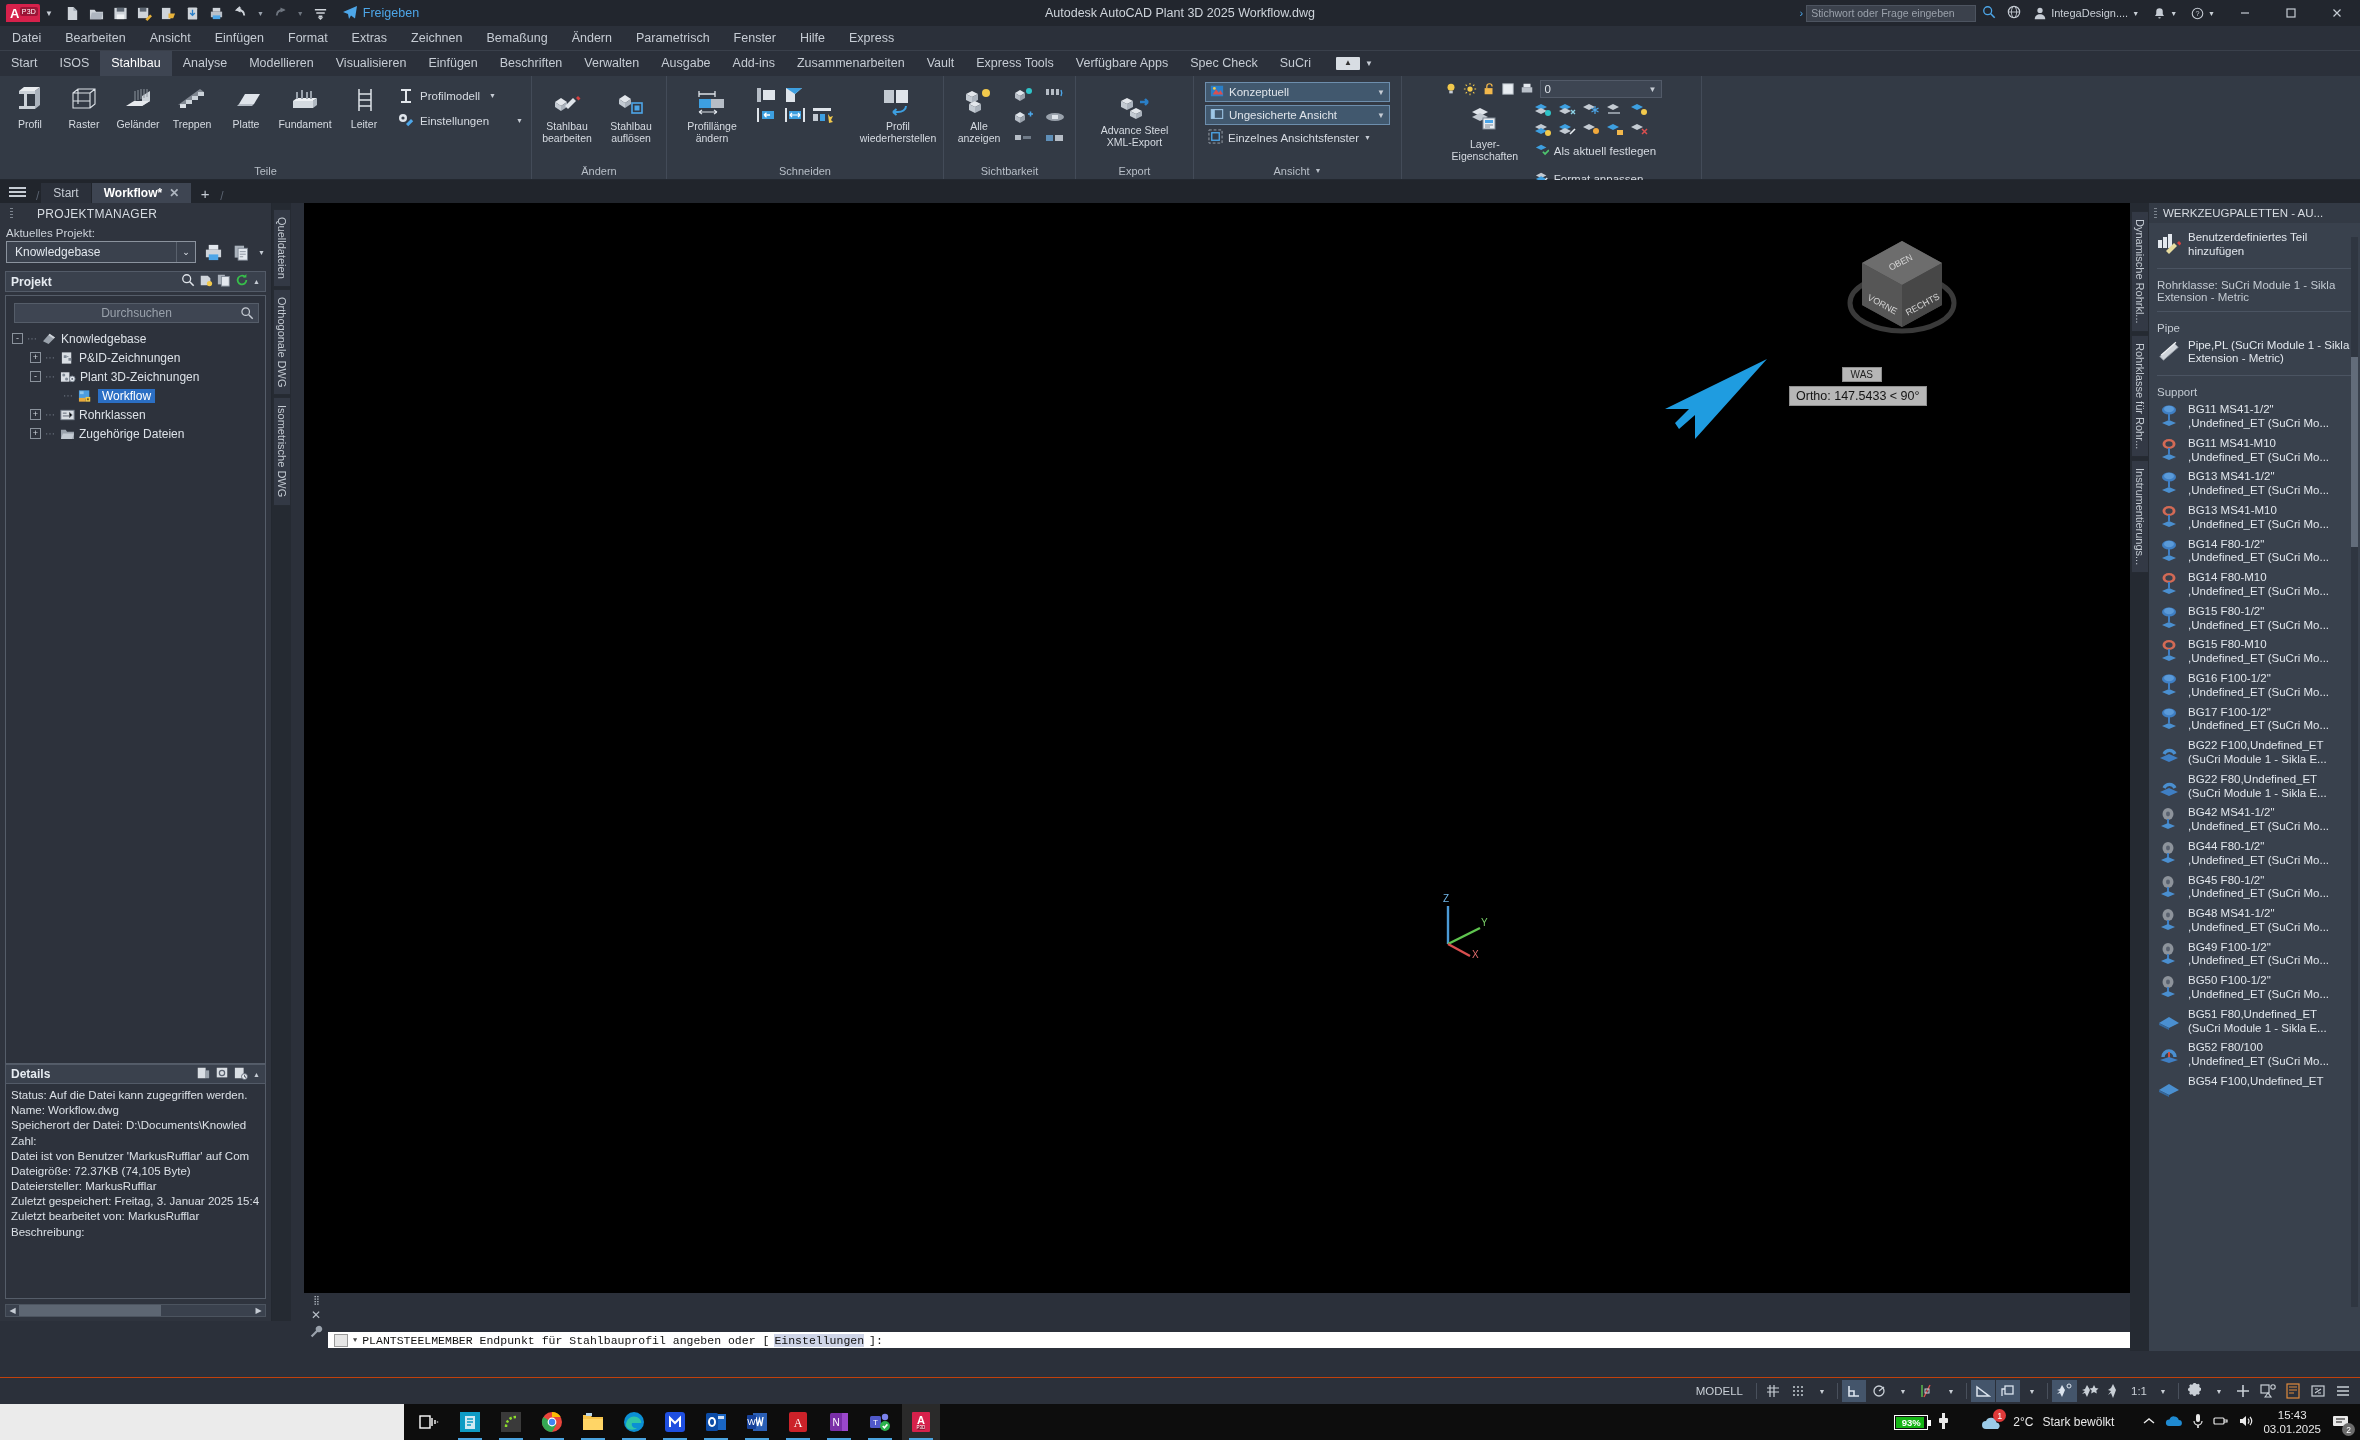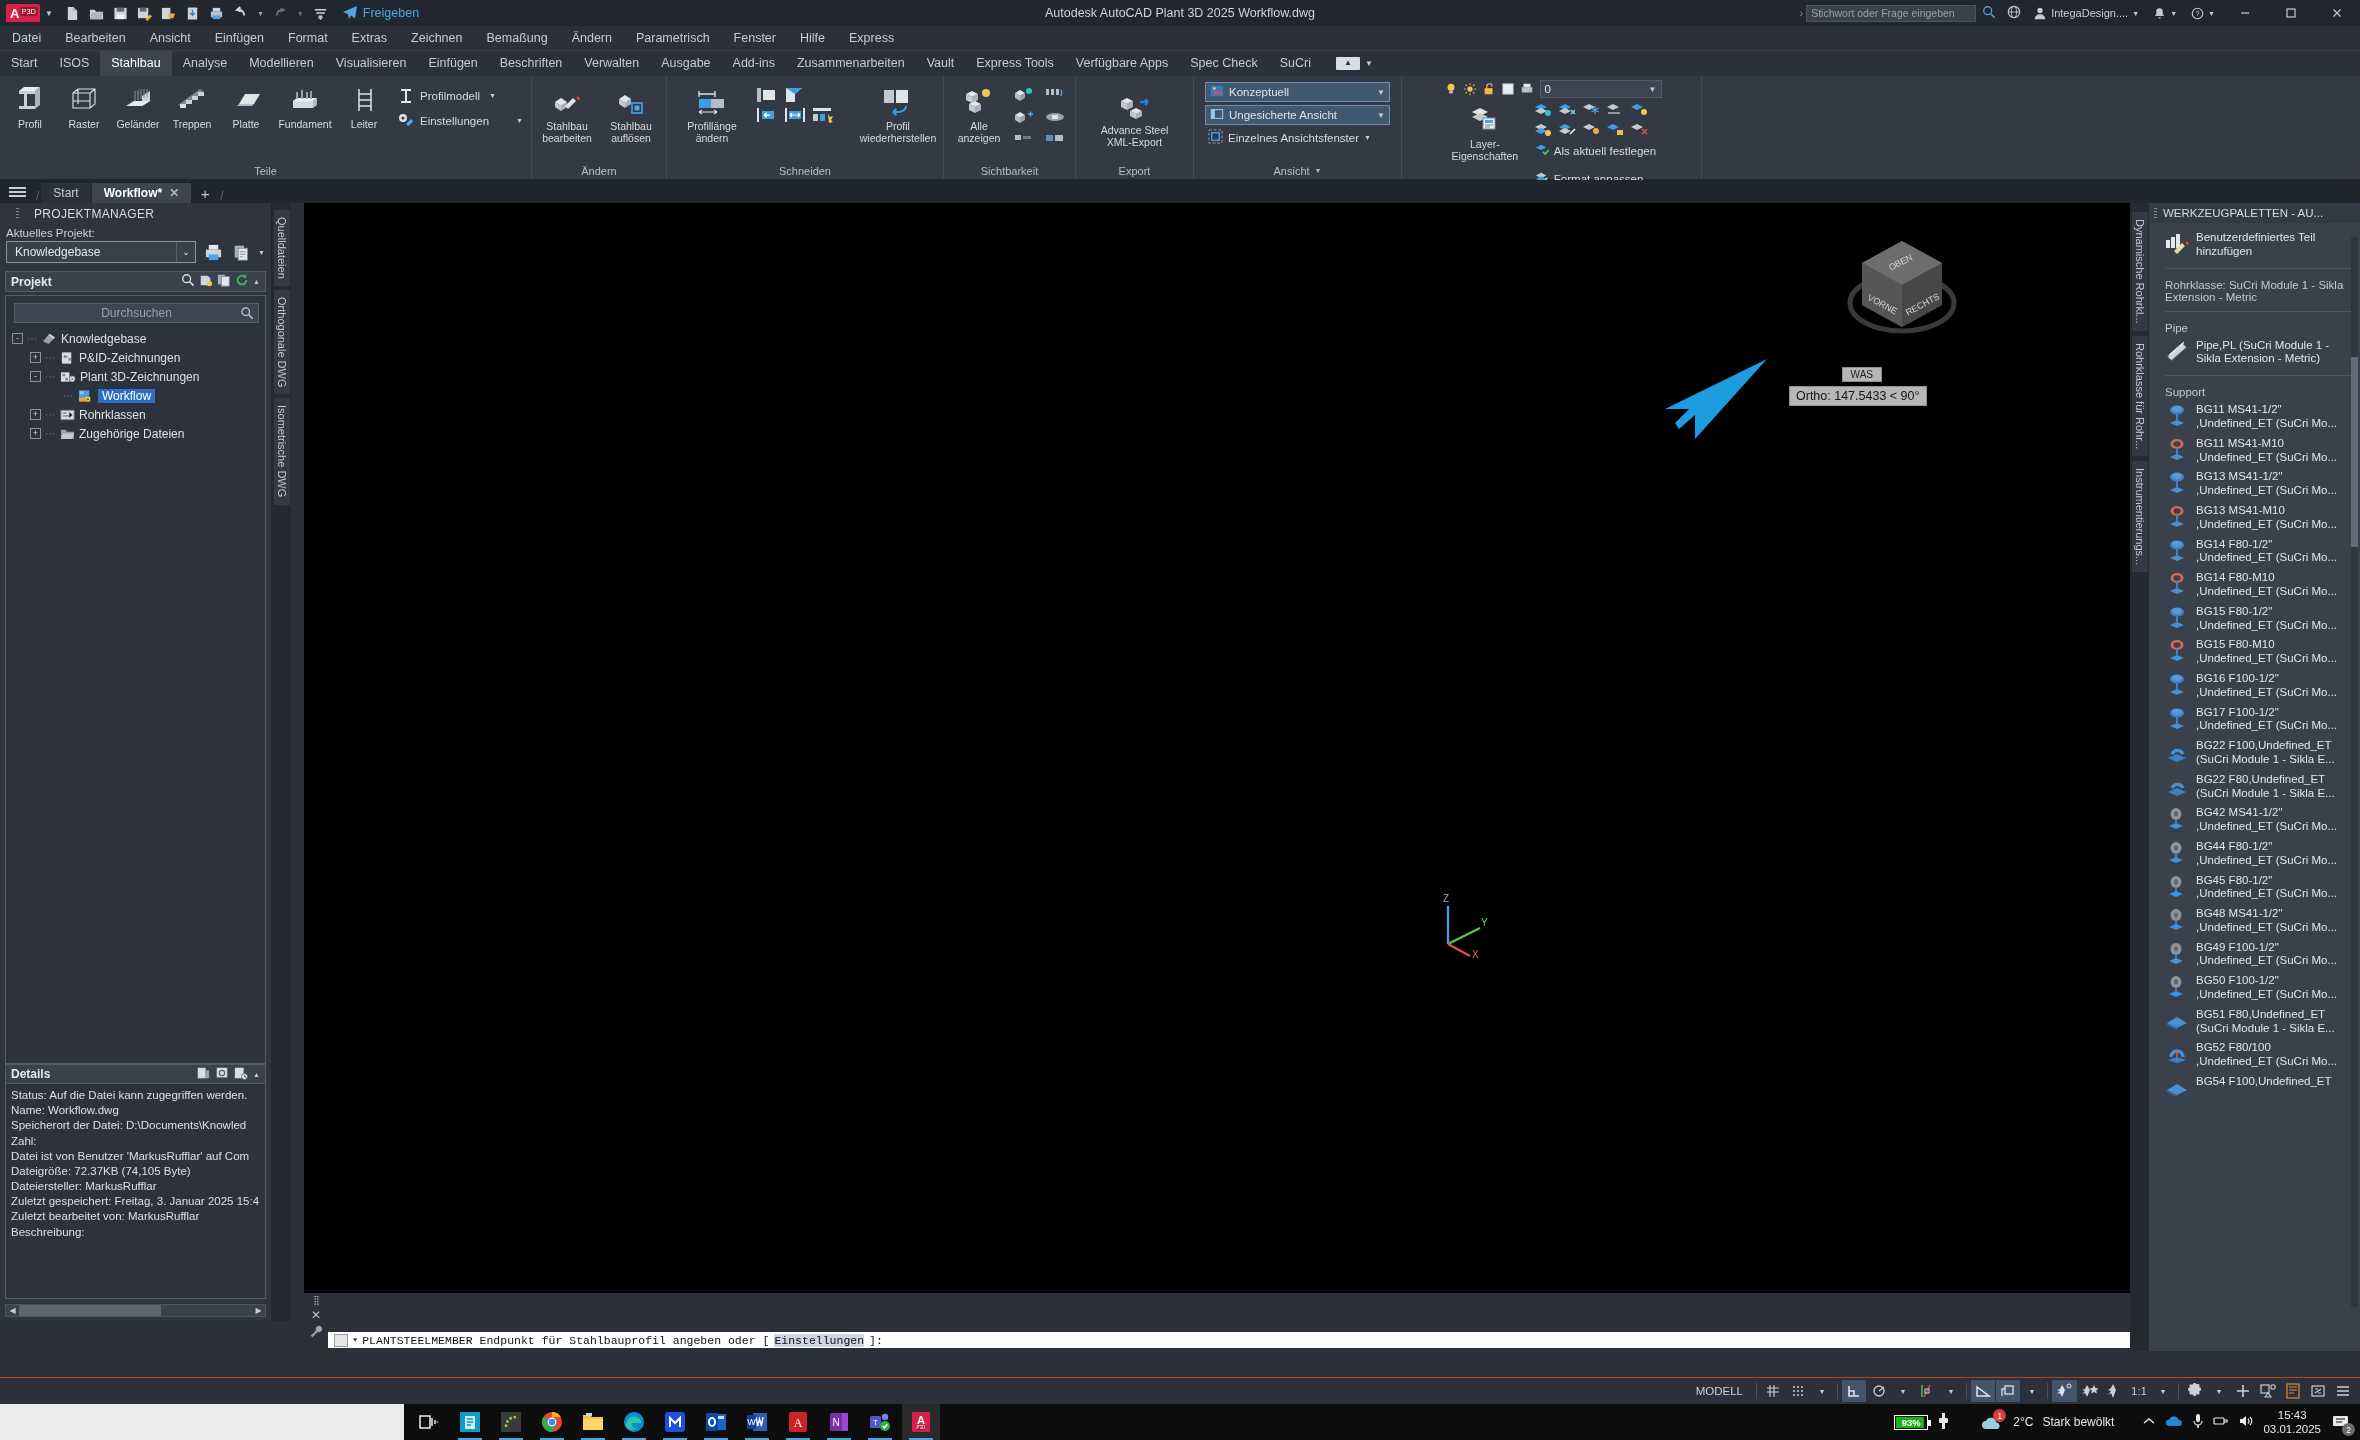--- a/index.html
+++ b/index.html
@@ -110,21 +110,21 @@
   .ftab-plus{ width:26px; height:20px; display:flex; align-items:center; justify-content:center; font-size:15px; color:#c6ccd4;}
   .slash{ color:#5a6270; padding:0 2px; font-size:12px; }
 
   
   .pm{
     position:absolute; left:0; top:203px; width:272px; height:1118px;
     background:#2f343e; border-right:1px solid #232830;
     display:flex; flex-direction:column;
   }
   .pm-title{
-    height:21px; display:flex; align-items:center; gap:15px; padding-left:16px;
+    height:21px; display:flex; align-items:center; gap:24px; padding-left:10px;
     font-size:12px; color:#d7dce2; letter-spacing:.3px; background:#2f343e;
   }
   .grip{ display:inline-block; width:3px; height:11px;
     background:repeating-linear-gradient(to bottom,#7d858f 0 1px,transparent 1px 3px); }
   .pm-lbl{ font-size:11.5px; color:#ccd2d9; padding:3px 0 2px 6px;}
   .pm-projrow{ display:flex; align-items:center; gap:6px; padding:0 6px 4px 6px; }
   .pm-combo{
     flex:1; height:22px; background:#3a414d; border:1px solid #8b939e;
     display:flex; align-items:center; font-size:12px; color:#e3e8ee; padding-left:8px;
   }
@@ -228,21 +228,21 @@
   .tp{
     position:absolute; right:0; top:203px; width:212px; height:1148px;
     background:#333a45; border-left:1px solid #232830;
   }
   .tp-title{
     height:20px; display:flex; align-items:center; gap:6px; padding-left:5px;
     font-size:11.5px; color:#d7dce2; background:#333a45;
   }
   .tp-body{
     position:absolute; left:0; top:20px; right:0; bottom:0; overflow:hidden;
-    background:#39414d; padding:5px 8px 0 16px;
+    background:#39414d; padding:5px 8px 0 8px;
   }
   .tp-item{ display:flex; align-items:flex-start; gap:7px; padding:3px 0; }
   .tp-item .ico{ width:24px; height:24px; flex:none; display:flex; align-items:center; justify-content:center; }
   .tp-item .tx{ font-size:11.5px; line-height:1.2; color:#e2e7ed; }
   .tp-sep{ border-top:1px solid #4b5462; margin:6px 0; }
   .tp-grouplabel{ font-size:11.5px; color:#c3cad2; padding:4px 0 2px 0; }
   .tp-scroll{
     position:absolute; right:2px; top:34px; width:7px; height:1070px; background:#2f3641;
   }
   .tp-scroll .th{ position:absolute; left:0; top:120px; width:7px; height:190px; background:#626c7a; }

